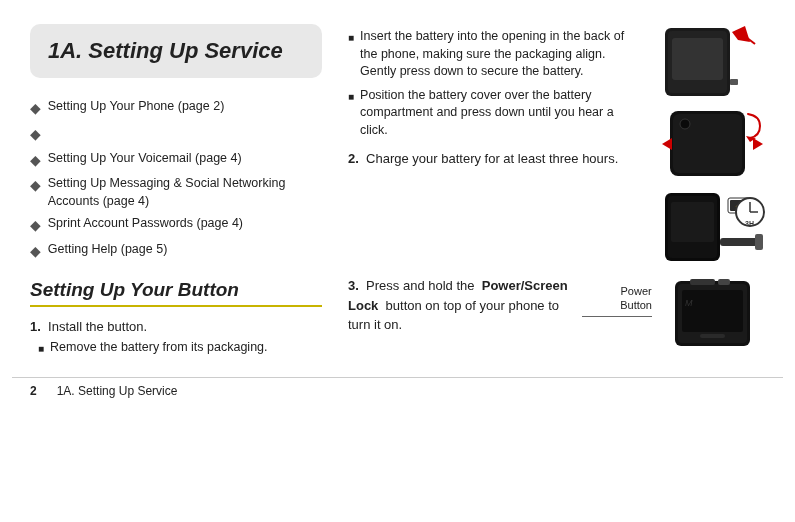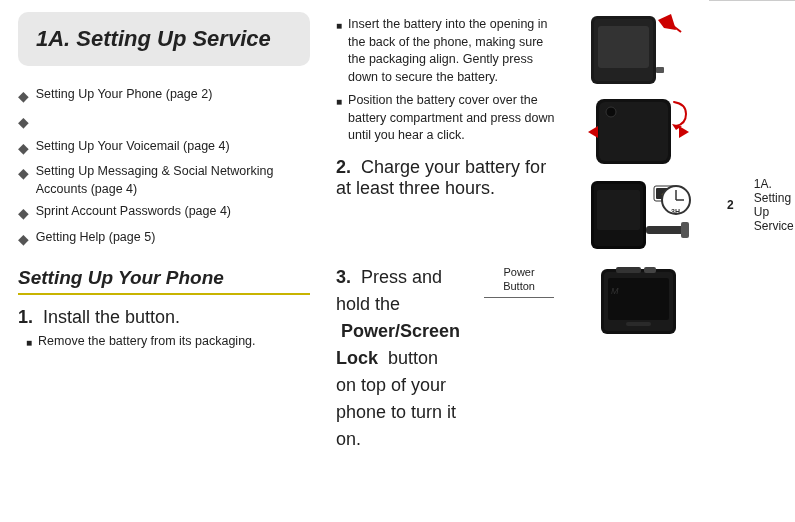--- a/index.html
+++ b/index.html
@@ -10,22 +10,23 @@
       font-family: Arial, sans-serif;
       font-size: 13px;
       color: #222;
       overflow: hidden;
       position: relative;
     }
 
     .page-container {
       width: 795px;
       height: 410px;
-      padding: 0;
-      display: flex;
+      padding: 12px;
+      display: flex;
+      flex-direction: column;
     }
 
     .main-content {
       display: flex;
       flex: 1;
       padding: 12px 18px 10px 18px;
     }
 
     
     .left-col {
@@ -81,21 +82,21 @@
       border: none;
       border-top: 2px solid #c8b400;
       margin-bottom: 12px;
     }
 
     .step-block {
       margin-bottom: 10px;
     }
 
     .step-label {
-      font-size: 18px;
+      font-size: 13px;
       margin-bottom: 5px;
     }
 
     .sub-item {
       display: flex;
       align-items: flex-start;
       margin-left: 8px;
       margin-top: 4px;
       font-size: 12.5px;
       line-height: 1.4;
@@ -133,35 +134,34 @@
       align-items: flex-end;
       gap: 4px;
       width: 120px;
     }
 
     
     .bottom-section {
       display: flex;
       align-items: flex-start;
       margin-top: 10px;
-      gap: 19px;
     }
 
     .step3-text {
       flex: 1;
       font-size: 12.5px;
       line-height: 1.5;
     }
 
     .power-button-block {
       display: flex;
       flex-direction: column;
-      align-items: center;
+      align-items: flex-end;
       margin-right: 8px;
-      margin-top: 1px;
+      margin-top: 8px;
       width: 80px;
     }
 
     .power-label {
       font-size: 11px;
       text-align: center;
       line-height: 1.3;
       margin-bottom: 3px;
     }
 
@@ -231,21 +231,21 @@
         <li>
           <span class="toc-bullet">◆</span>
           <span>Sprint Account Passwords (page 4)</span>
         </li>
         <li>
           <span class="toc-bullet">◆</span>
           <span>Getting Help (page 5)</span>
         </li>
       </ul>
 
-      <div class="section-title">Setting Up Your Phone</div>
+      <div class="section-title">Setting Up Your Button</div>
       <hr class="section-divider">
 
       <div class="step-block">
         <div class="step-label">
           <span class="step-num">1.</span>
           &nbsp;<span>Install the button.</span>
         </div>
         <div class="sub-item">
           <span class="sub-bullet">■</span>
           <span>Remove the battery from its packaging.</span>

